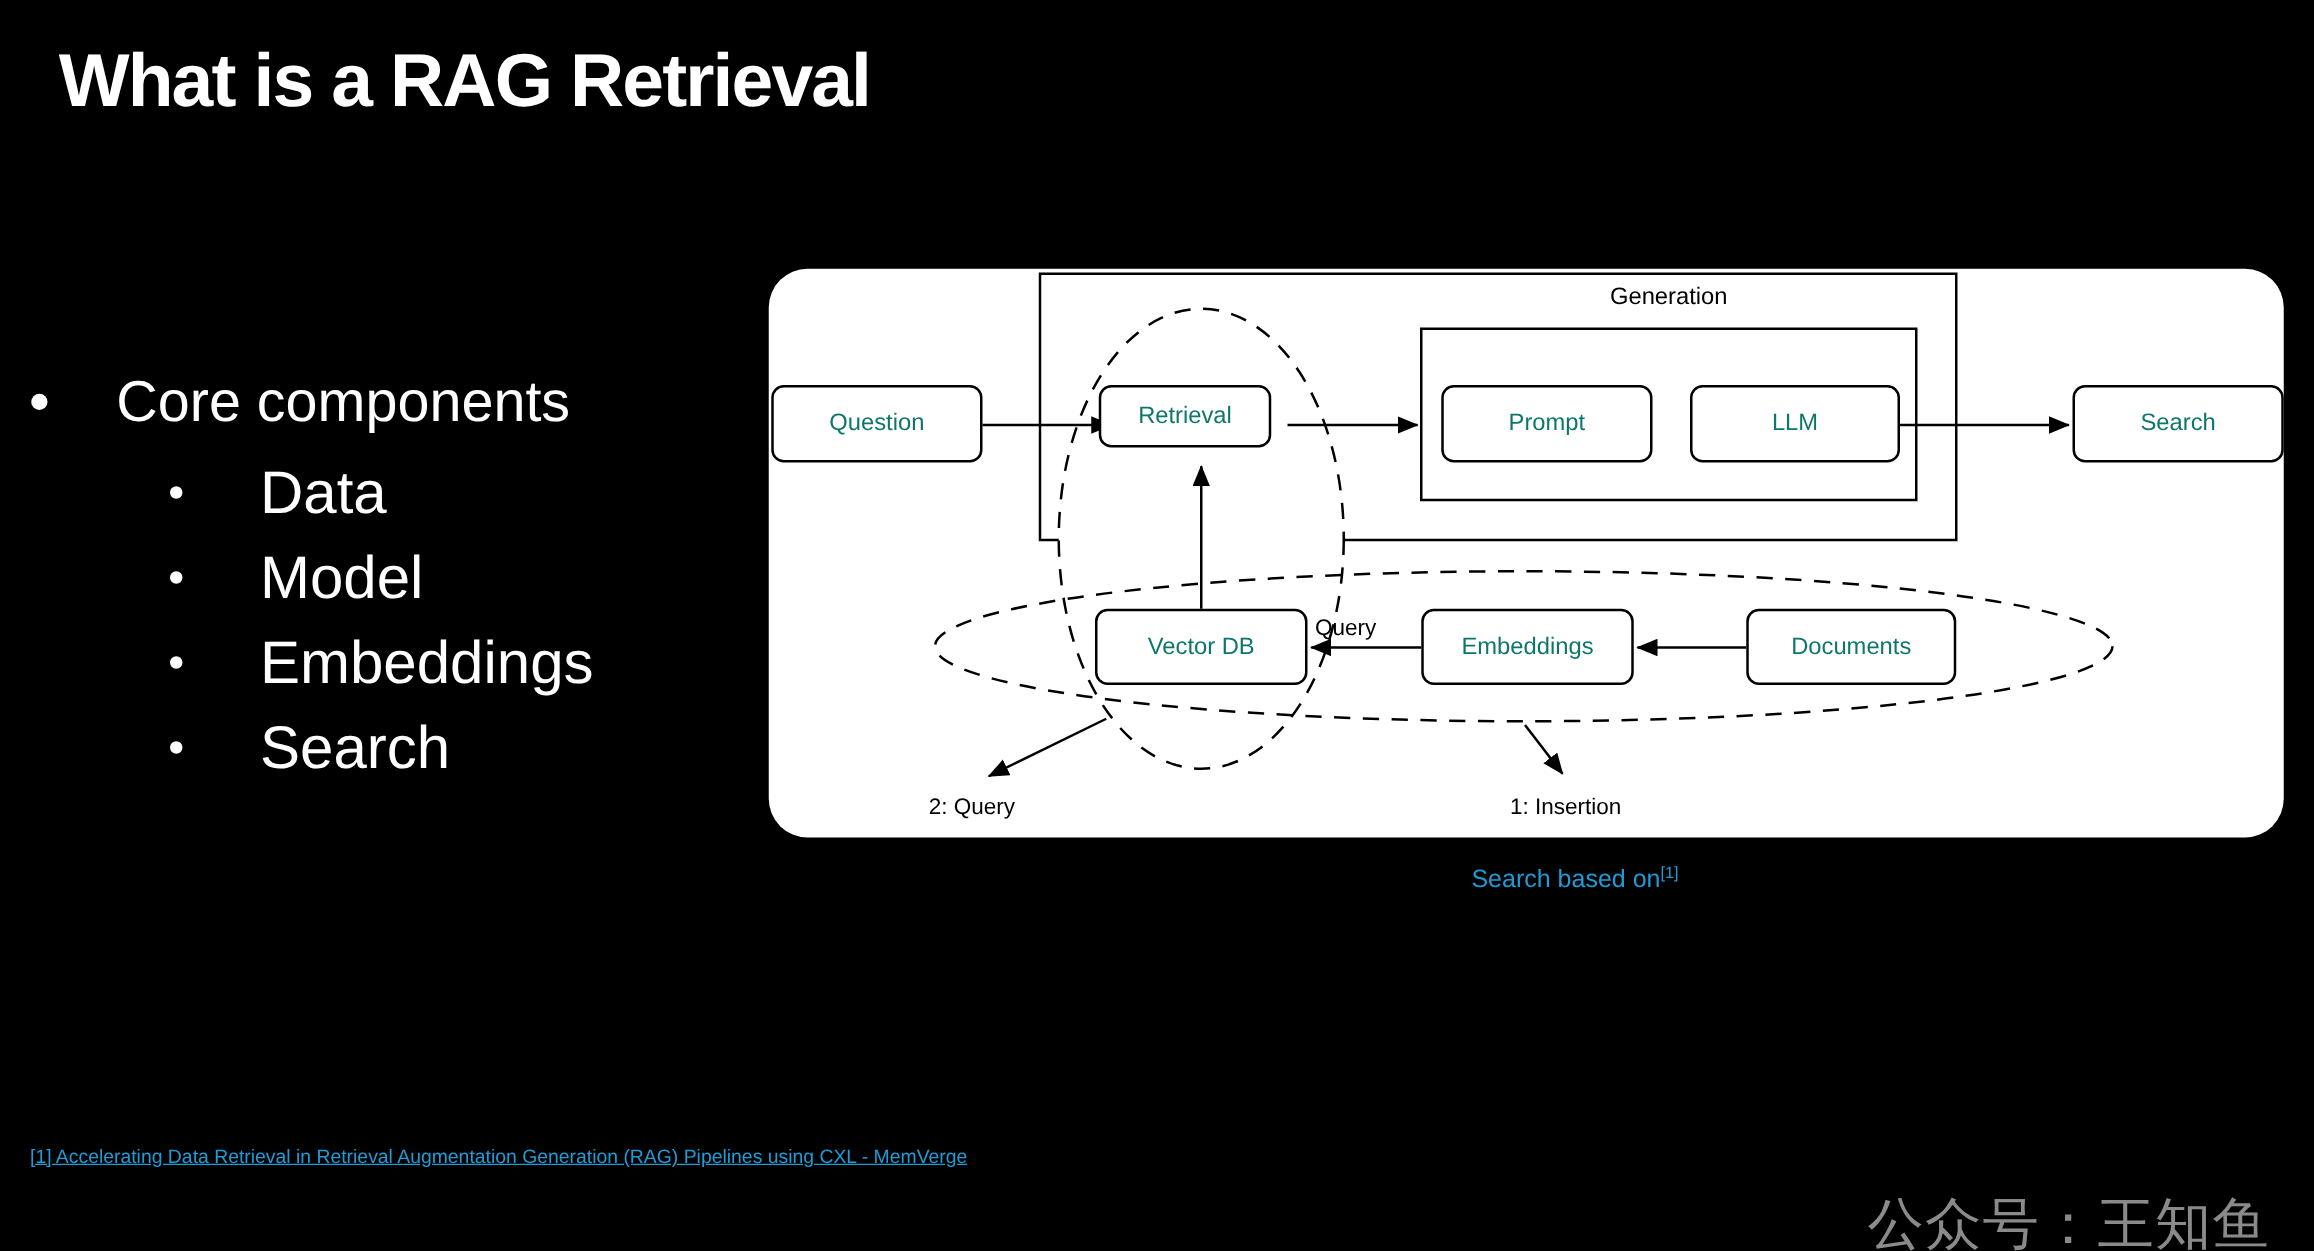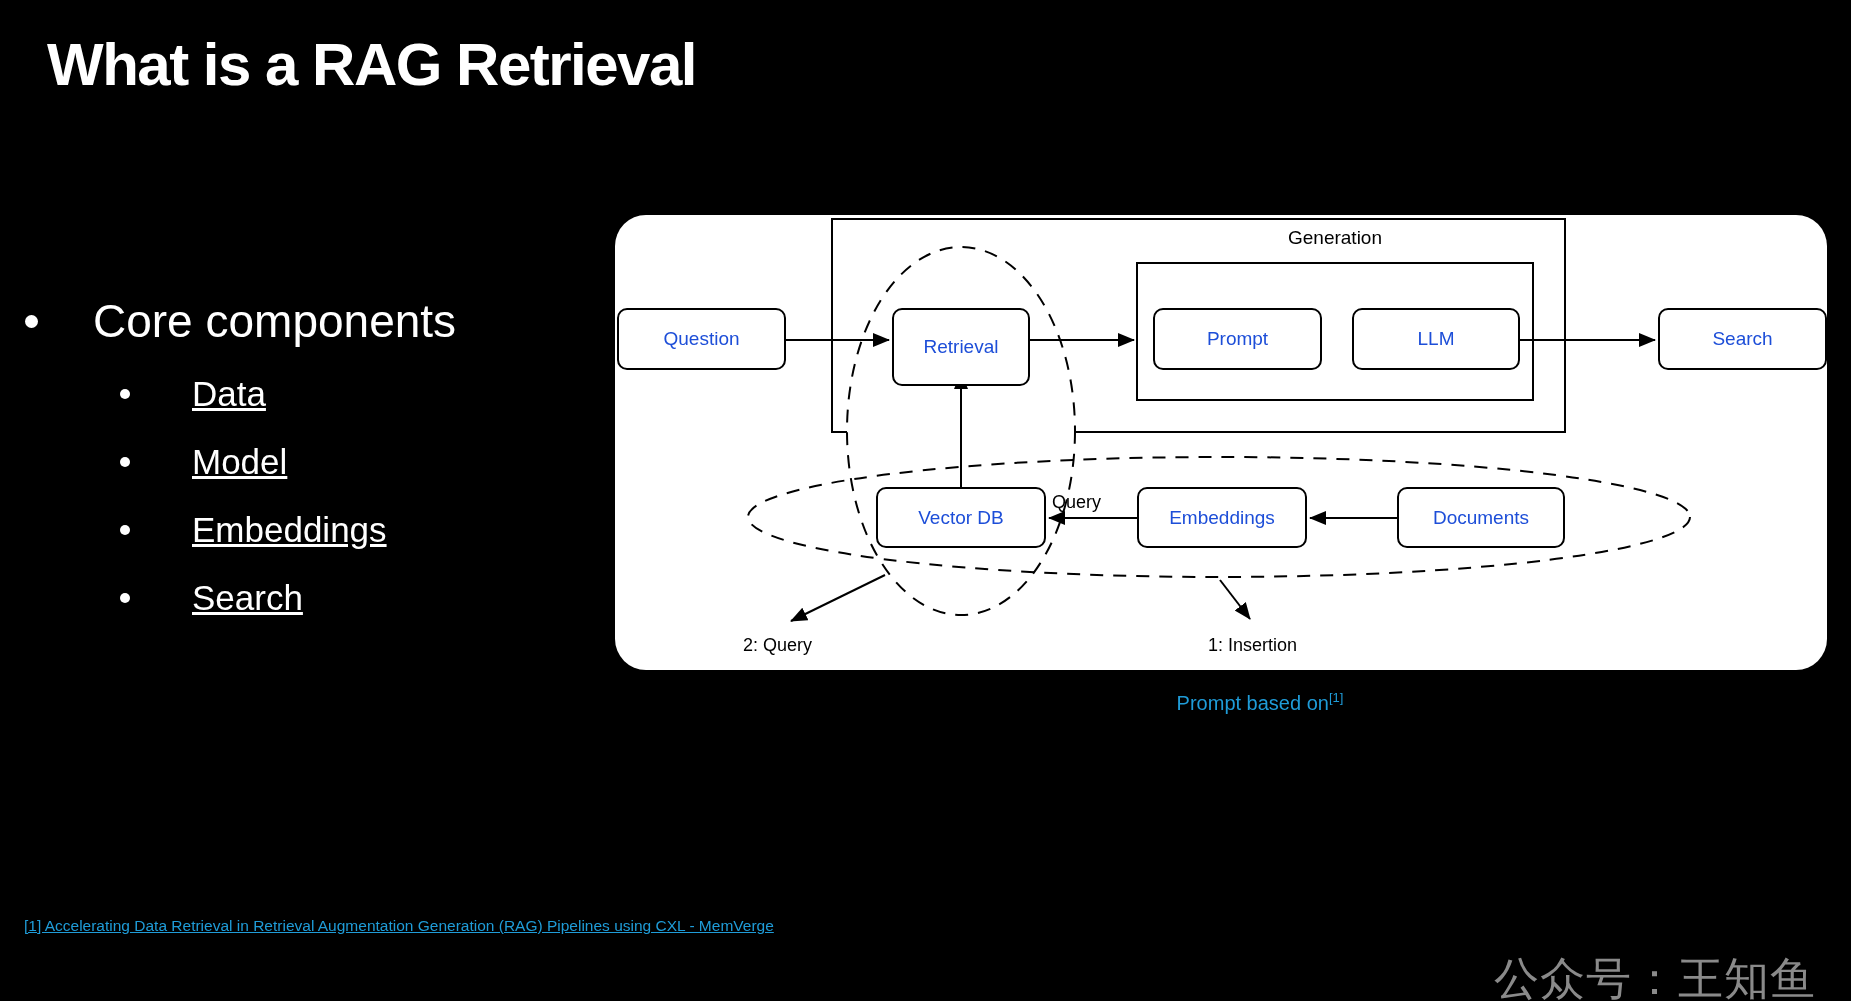--- a/index.html
+++ b/index.html
@@ -8,30 +8,30 @@
 
   
   .title{position:absolute;left:47px;top:30px;color:#fff;font-size:60px;font-weight:700;
          letter-spacing:-1.5px;white-space:nowrap;}
 
   
   .brow{position:absolute;display:flex;align-items:center;color:#fff;white-space:nowrap;}
   .brow .dot{border-radius:50%;background:#fff;flex:0 0 auto;}
   .brow.main{left:25px;top:294px;height:54px;font-size:46px;}
   .brow.main .dot{width:13px;height:13px;margin-right:55px;}
-  .brow.sub{left:120px;height:48px;font-size:35px;text-decoration:underline;}
+  .brow.sub{left:136px;height:48px;font-size:48px;}
   .brow.sub .dot{width:10px;height:10px;margin-right:62px;}
 
   
   .panel{position:absolute;left:615px;top:215px;width:1212px;height:455px;background:#fff;border-radius:31px;}
   .panel svg{position:absolute;left:0;top:0;}
 
   .node{position:absolute;box-sizing:border-box;border:2px solid #000;border-radius:10px;
         background:#fff;display:flex;align-items:center;justify-content:center;
-        font-size:19px;color:#1d4ed8;white-space:nowrap;}
+        font-size:19px;color:#0f766e;white-space:nowrap;}
 
   .dlabel{position:absolute;color:#000;white-space:nowrap;}
   .gen-label{left:620px;top:12px;width:200px;text-align:center;font-size:19px;}
   .insert-label{left:437px;top:277px;font-size:18px;}
   .search-label{left:128px;top:420px;font-size:18px;}
   .insertion-label{left:593px;top:420px;font-size:18px;}
 
   
   .caption{position:absolute;left:1080px;top:690px;width:360px;text-align:center;
            font-size:20px;color:#1F9CD8;white-space:nowrap;}
@@ -91,34 +91,34 @@
       <line x1="346" y1="272" x2="346" y2="158" stroke="#000" stroke-width="2" marker-end="url(#ah)"></line>
       <line x1="522" y1="303" x2="434" y2="303" stroke="#000" stroke-width="2" marker-end="url(#ah)"></line>
       <line x1="782" y1="303" x2="695" y2="303" stroke="#000" stroke-width="2" marker-end="url(#ah)"></line>
       <line x1="270" y1="360" x2="176" y2="406" stroke="#000" stroke-width="2" marker-end="url(#ah)"></line>
       <line x1="605" y1="365" x2="635" y2="404" stroke="#000" stroke-width="2" marker-end="url(#ah)"></line>
     </svg>
 
     <div class="dlabel gen-label">Generation</div>
 
     <div class="node" style="left:2px;top:93px;width:169px;height:62px">Question</div>
-    <div class="node" style="left:277px;top:93px;width:138px;height:78px">Retrieval</div>
+    <div class="node" style="left:264px;top:93px;width:138px;height:50px">Retrieval</div>
     <div class="node" style="left:538px;top:93px;width:169px;height:62px">Prompt</div>
     <div class="node" style="left:737px;top:93px;width:168px;height:62px">LLM</div>
     <div class="node" style="left:1043px;top:93px;width:169px;height:62px">Search</div>
     <div class="node" style="left:261px;top:272px;width:170px;height:61px">Vector DB</div>
     <div class="node" style="left:522px;top:272px;width:170px;height:61px">Embeddings</div>
     <div class="node" style="left:782px;top:272px;width:168px;height:61px">Documents</div>
 
     <div class="dlabel insert-label">Query</div>
     <div class="dlabel search-label">2: Query</div>
     <div class="dlabel insertion-label">1: Insertion</div>
   </div>
 
   <div class="caption">
-    <span>Prompt based on</span><sup>[1]</sup>
+    <span>Search based on</span><sup>[1]</sup>
   </div>
 
   <a class="footer-link" href="#">[1] Accelerating Data Retrieval in Retrieval Augmentation Generation (RAG) Pipelines using CXL - MemVerge</a>
 
   <div class="wechat">公众号：王知鱼</div>
 
 </div>
 
 </body></html>

